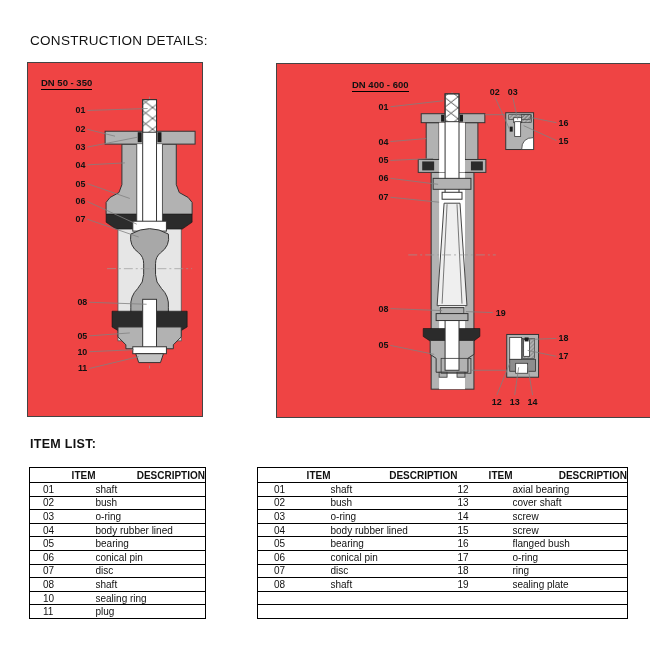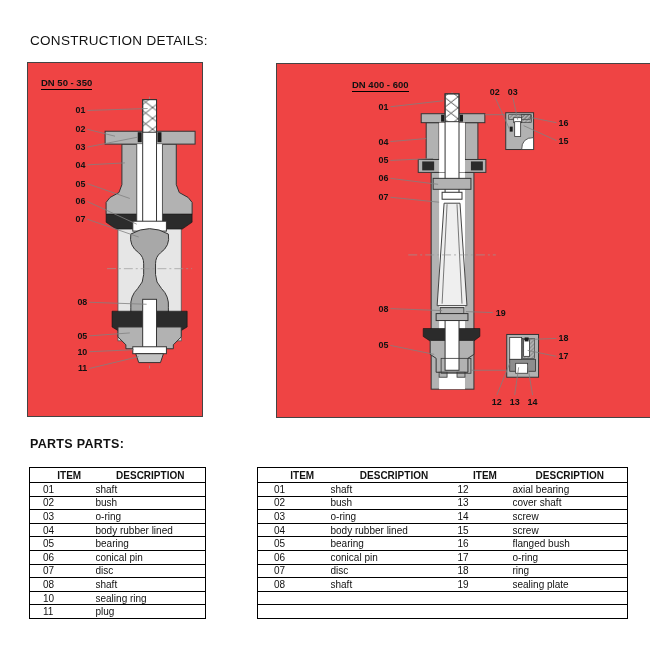--- a/index.html
+++ b/index.html
@@ -21,21 +21,21 @@
     position:absolute;font-size:9.5px;font-weight:bold;
     border-bottom:1px solid #000;padding-bottom:1px;white-space:nowrap;
   }
   .diagram-box svg{position:absolute;left:0;top:0;}
   svg text.plabel{font-family:"Liberation Sans",sans-serif;font-size:9px;font-weight:bold;fill:#111;}
   table.parts{
     border-collapse:collapse;table-layout:fixed;
     border:1.5px solid #000;font-size:10px;background:#fff;
   }
   table.parts th{
-    text-align:center;font-weight:bold;font-size:10px;height:14px;
+    text-align:right;font-weight:bold;font-size:10px;height:14px;
     border-bottom:1.5px solid #000;padding:0;vertical-align:middle;
   }
   table.parts td{
     height:12.6px;border-bottom:1px solid #000;padding:0;vertical-align:middle;
     white-space:nowrap;overflow:hidden;
   }
   table.parts tr>*:first-child{padding-left:13px;}
   #tableL{position:absolute;left:29px;top:467px;width:176px;}
   #tableR{position:absolute;left:257px;top:467px;width:370px;}
   #tableR tr>*:first-child{padding-left:16px;}
@@ -219,21 +219,21 @@
       <text class="plabel" text-anchor="start" x="283" y="80">15</text>
       <text class="plabel" text-anchor="start" x="283" y="279">18</text>
       <text class="plabel" text-anchor="start" x="283" y="297">17</text>
       <text class="plabel" text-anchor="middle" x="221" y="343">12</text>
       <text class="plabel" text-anchor="middle" x="239" y="343">13</text>
       <text class="plabel" text-anchor="middle" x="257" y="343">14</text>
     </g>
   </svg>
 </div>
 
-<div class="abs section-title">PARTS PARTS:</div>
+<div class="abs section-title">ITEM LIST:</div>
 
 <table id="tableL" class="parts">
   <colgroup>
       <col style="width:66px">
       <col style="width:110px">
     </colgroup>
   <thead>
       <tr>
         <th>ITEM</th>
         <th>DESCRIPTION</th>

